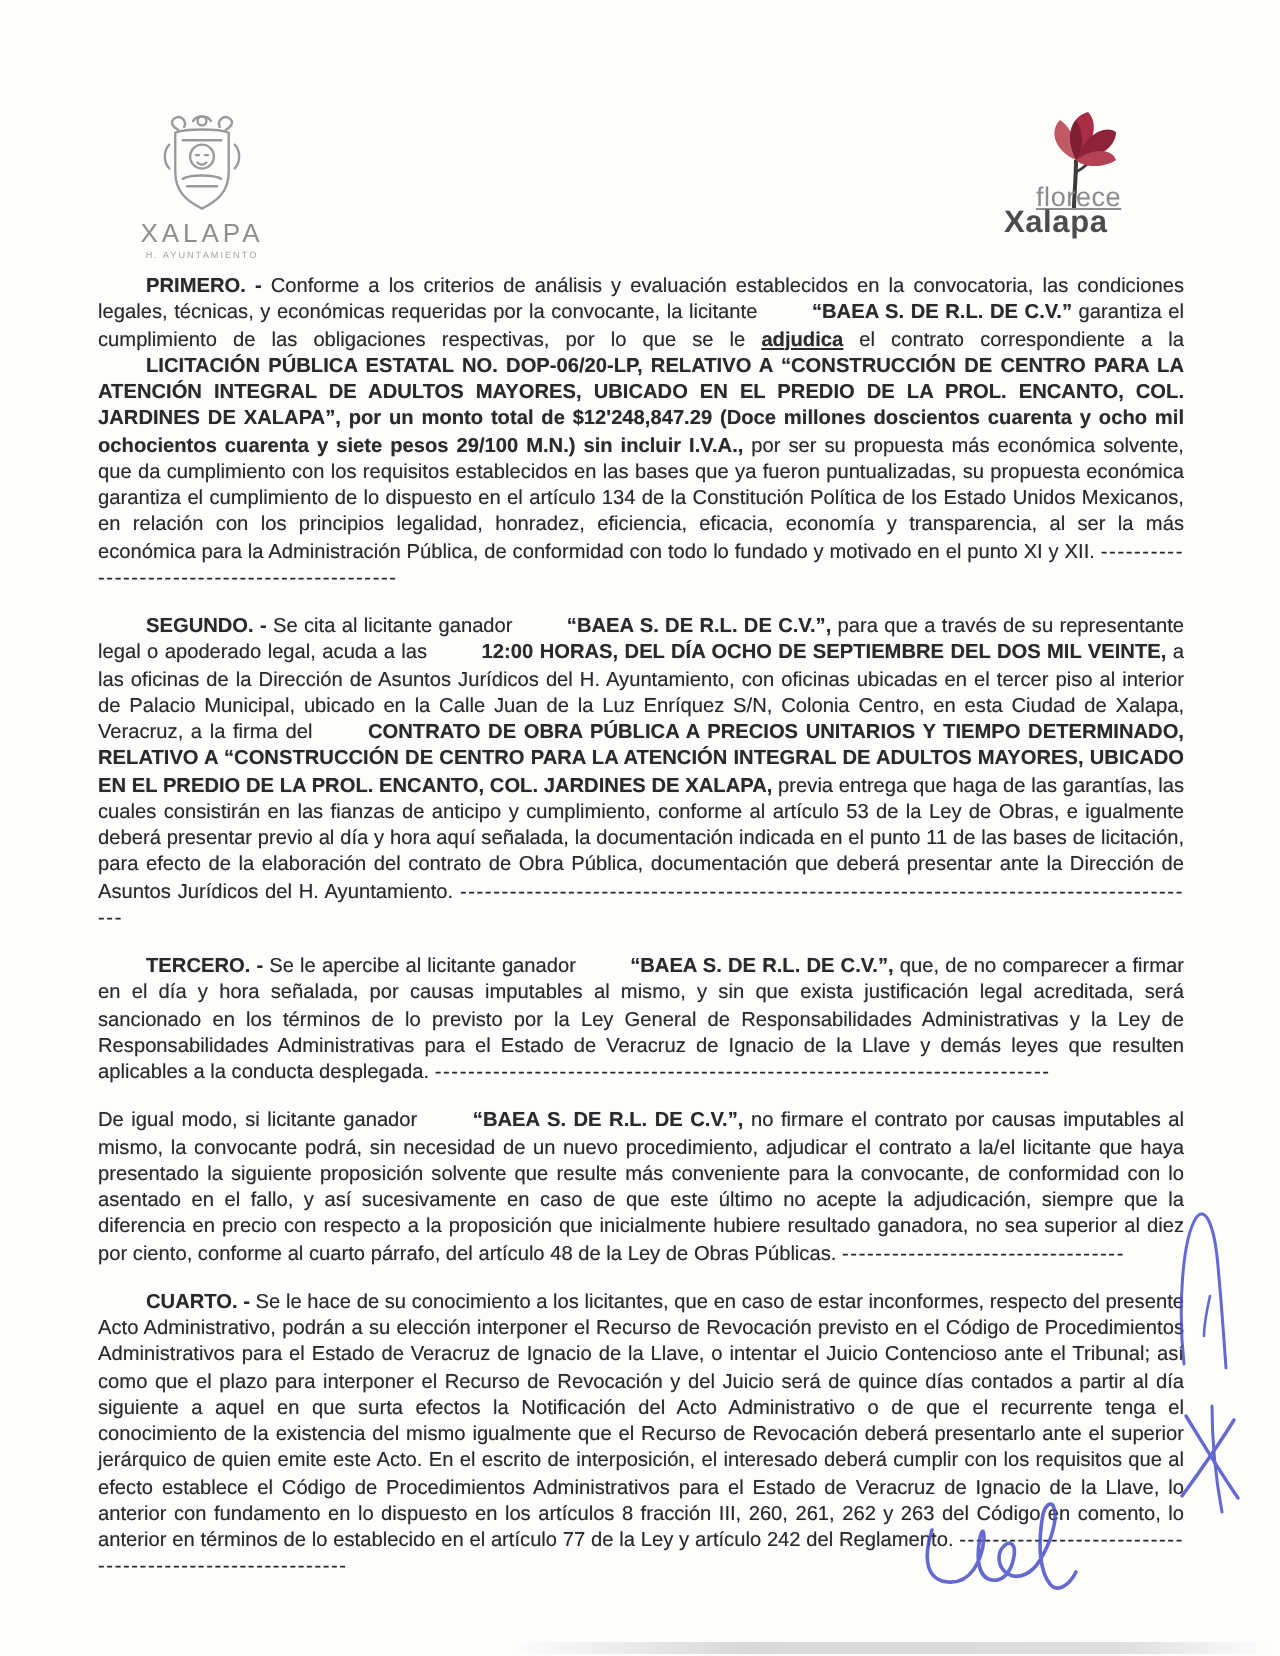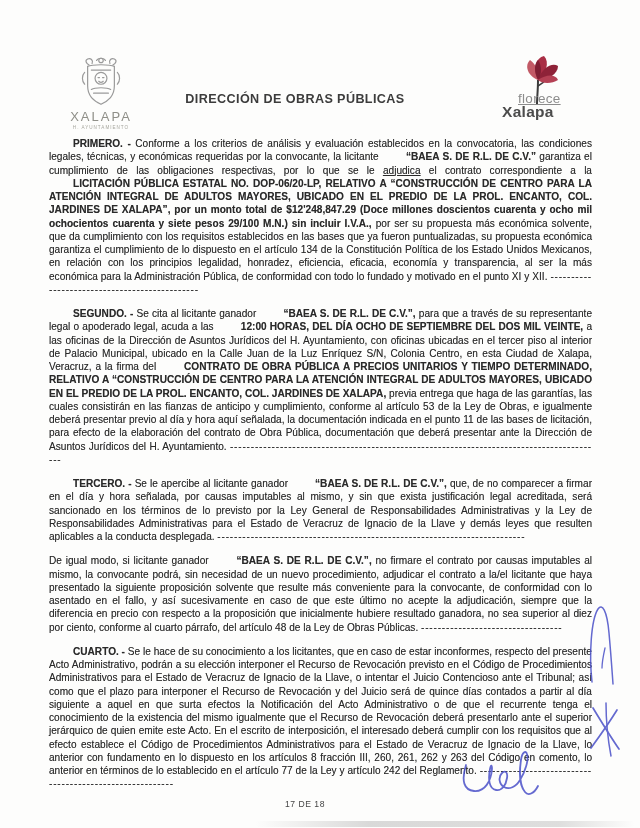--- a/index.html
+++ b/index.html
@@ -32,21 +32,21 @@
     position:absolute;left:49px;top:137px;width:543px;
   }
   .para{
     margin:0 0 11px 0;
     font-size:10.1px;line-height:13.25px;
     text-align:justify;
     color:#2a2a2a;
     text-shadow:0 0 .4px rgba(40,40,40,.45);
   }
   .para .b{font-weight:bold;padding-left:24px;}
-  .para .bu{font-weight:normal;text-decoration:underline;}
+  .para .bu{font-weight:bold;text-decoration:underline;}
   .para .d{letter-spacing:.8px;word-break:break-all;}
   
   .page-number{
     position:absolute;left:0;top:799px;width:610px;
     text-align:center;font-size:8.6px;color:#454545;letter-spacing:.5px;
   }
   .scan-edge{
     position:absolute;left:255px;bottom:1px;width:380px;height:6px;
     background:linear-gradient(90deg, rgba(160,160,160,0) 0%, rgba(150,150,150,.35) 30%, rgba(150,150,150,.3) 80%, rgba(160,160,160,0) 100%);
     border-radius:3px;
@@ -73,21 +73,20 @@
           <path d="M26,29 L28,29 M32,29 L34,29 M27,34 C29,36 31,36 33,34"></path>
           <path d="M17,45 C22,42 38,42 43,45"></path>
           <path d="M20,50 L40,50"></path>
           <path d="M8,22 C4,26 4,34 8,38 M52,22 C56,26 56,34 52,38"></path>
         </g>
       </svg>
       <div class="crest-word">XALAPA</div>
       <div class="crest-sub">H. AYUNTAMIENTO</div>
     </div>
 
-    <div class="doc-title">DIRECCIÓN DE OBRAS PÚBLICAS</div>
 
     <div class="florece-block">
       <svg width="100" height="78" viewBox="0 0 100 78">
 
         <path d="M40,26 C40,36 39,44 39,50" fill="none" stroke="#3c3c3c" stroke-width="2"></path>
         <path d="M40,32 C44,30 47,27 49,24" fill="none" stroke="#3c3c3c" stroke-width="1.4"></path>
 
         <path d="M40,26 C30,22 26,12 32,6 C38,10 41,18 40,26 Z" fill="#c25a66"></path>
         <path d="M40,26 C34,14 38,4 46,2 C52,8 48,20 40,26 Z" fill="#a92e45"></path>
         <path d="M40,26 C44,14 54,8 60,12 C60,20 50,26 40,26 Z" fill="#8e2238"></path>
@@ -117,15 +116,14 @@
         <path d="M593,708 C601,721 610,736 619,749" stroke-width="1.7"></path>
         <path d="M617,710 C609,723 599,737 591,748" stroke-width="1.7"></path>
         <path d="M606,703 C606,721 608,740 611,756" stroke-width="1.5"></path>
       </g>
       <g>
         <path d="M466,765 C461,781 464,790 474,791 C485,792 491,781 492,769 C492,765 491,764 490,769 C488,779 489,789 496,790 C502,791 506,785 507,778 C508,772 505,770 502,773 C498,777 499,784 504,787 C509,790 516,787 520,780 C525,772 529,760 527,754 C526,750 522,752 521,760 C519,773 520,786 525,792 C528,796 534,794 538,786" stroke-width="1.8"></path>
       </g>
     </g>
   </svg>
 
-  <div class="page-number">17 DE 18</div>
   <div class="scan-edge"></div>
 </div>
 
 </body></html>

